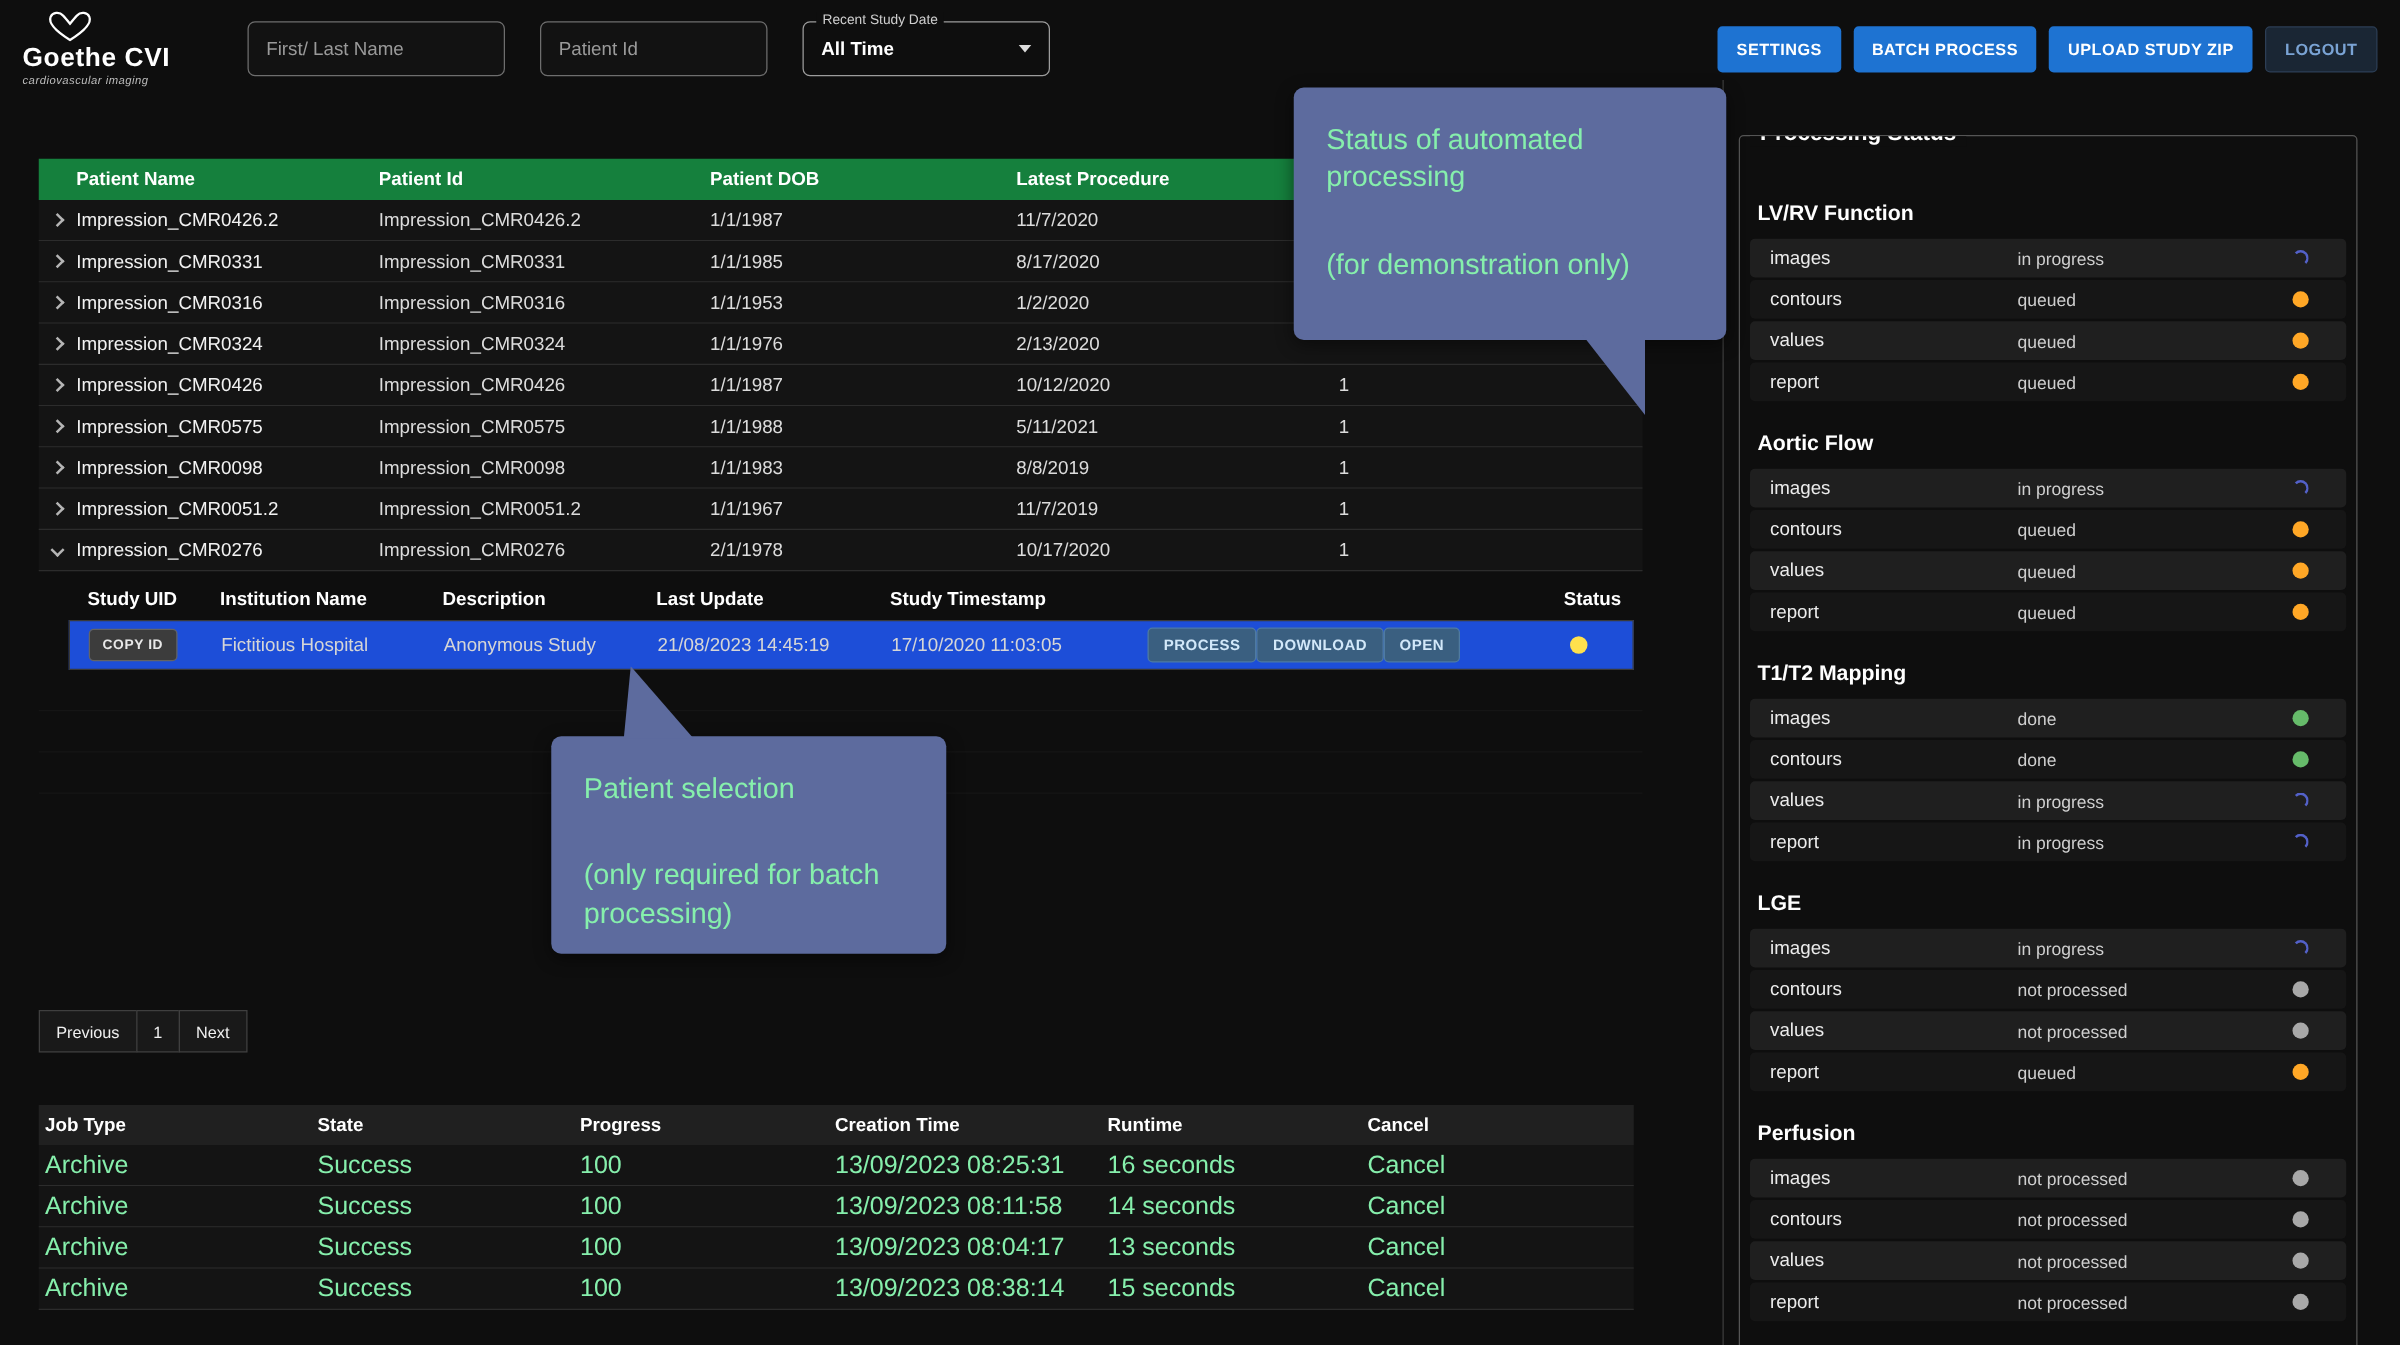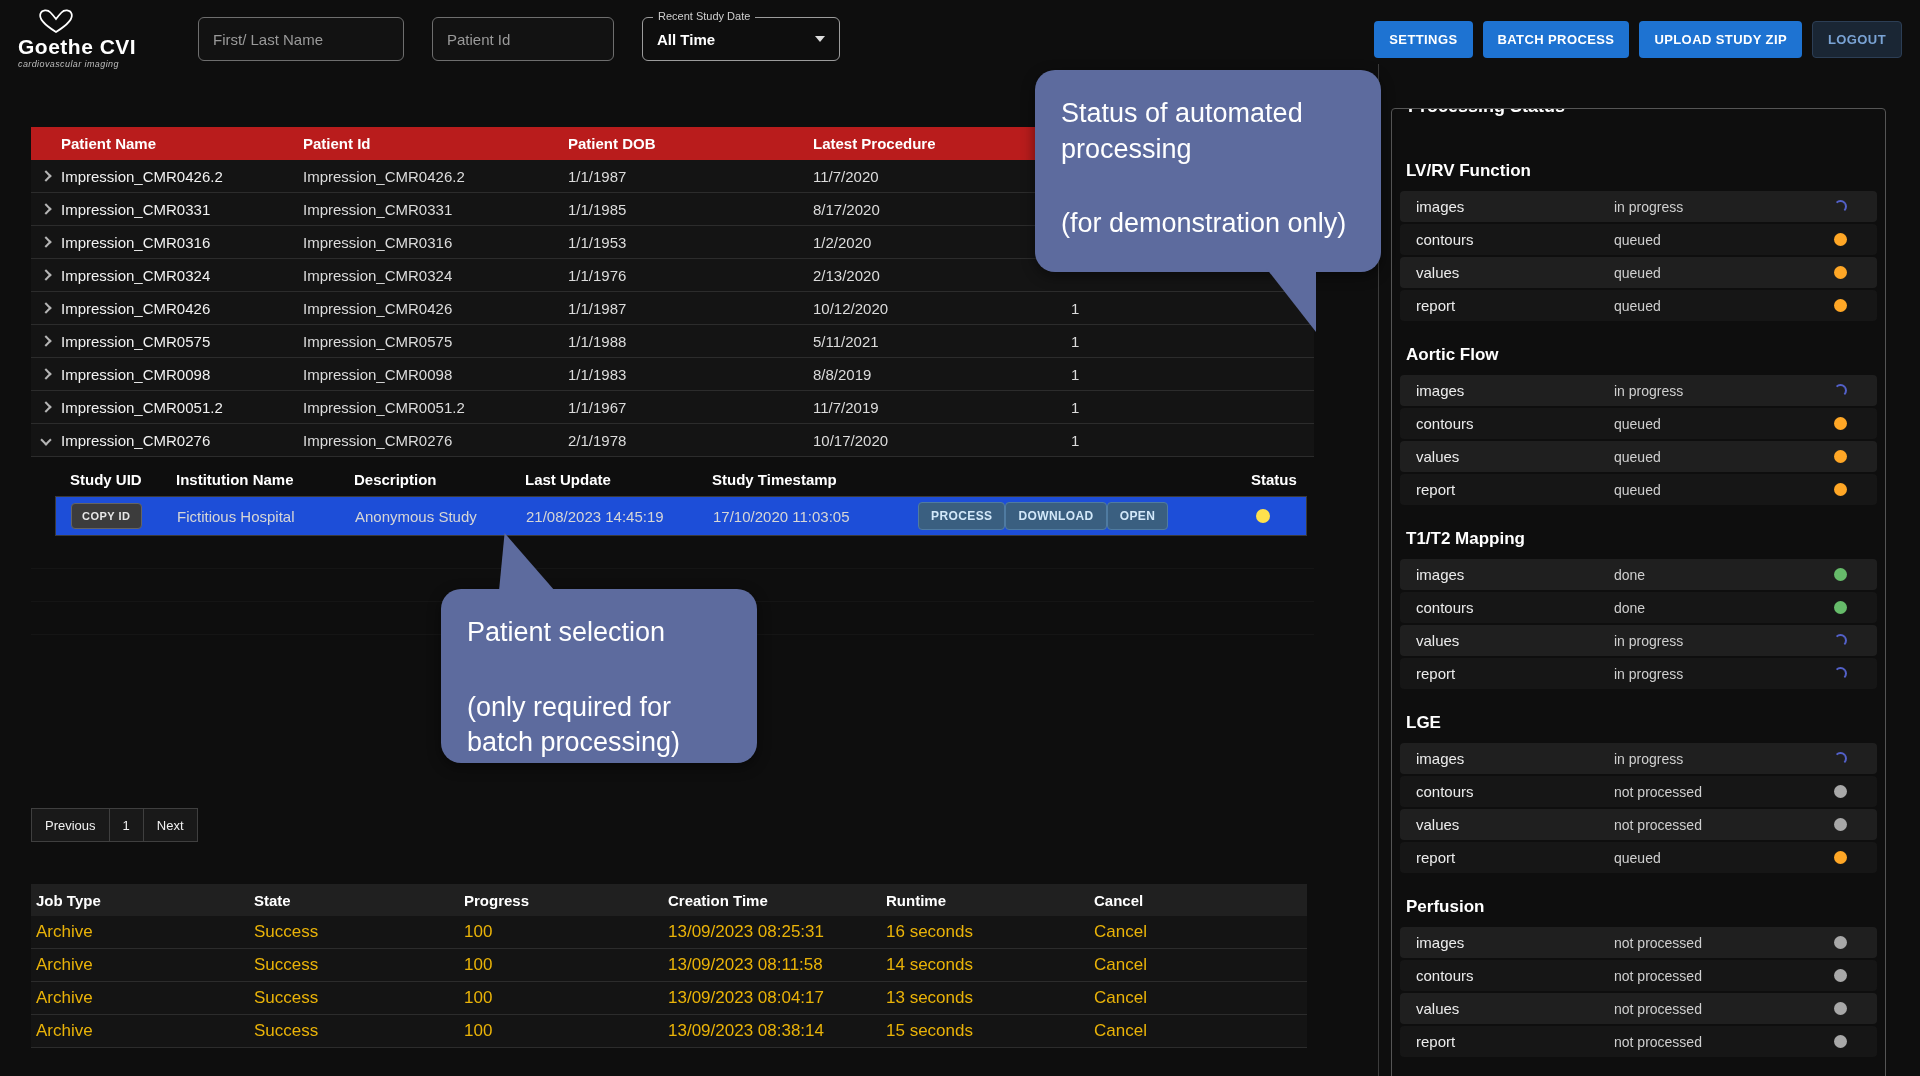--- a/index.html
+++ b/index.html
@@ -23,21 +23,21 @@
   .tb-actions{margin-left:auto;display:flex;gap:10px;align-items:center}
   .btn{border:none;border-radius:4px;height:37px;padding:0 15px;font-family:inherit;font-size:13px;font-weight:bold;letter-spacing:.4px;cursor:pointer}
   .btn-primary{background:#1e73d2;color:#fff}
   .btn-logout{background:#1a2634;color:#7aa3d4;border:1px solid #2c3e55}
 
   .divider{position:absolute;left:1378px;top:64px;width:1px;height:1012px;background:#3c3c3c}
 
   
   .patients{position:absolute;left:31px;top:127px;width:1283px}
   .t-head,.p-row{display:grid;grid-template-columns:22px 242px 265px 245px 258px 1fr;align-items:center;padding-left:8px}
-  .t-head{height:33px;background:#b91c1c;font-weight:bold;font-size:15px;color:#fff}
+  .t-head{height:33px;background:#15803d;font-weight:bold;font-size:15px;color:#fff}
   .p-row{height:33px;background:#141414;border-bottom:1px solid #2c2c2c;font-size:15px;color:#dcdcdc;cursor:pointer}
   .p-row .cell-name{color:#f2f2f2}
   .chev{width:8px;height:8px;border-right:2px solid #b5b5b5;border-bottom:2px solid #b5b5b5;transform:rotate(-45deg);margin-left:3px;align-self:center}
   .chev.down{transform:rotate(45deg)}
 
   
   .study{margin:6px 0 0 24px;width:1252px}
   .s-head{display:flex;height:33px;align-items:center;font-weight:bold;font-size:15px;color:#fff;padding-left:15px}
   .s-row{display:flex;align-items:center;height:40px;background:#1d4ed8;border:1px solid #3a3a3a;font-size:15px;color:#d6d6d6;padding-left:15px}
   .s-col-uid{width:106px}
@@ -56,42 +56,42 @@
   .ghost{height:33px;border-bottom:1px solid rgba(255,255,255,.05)}
 
   
   .pagination{position:absolute;left:31px;top:808px;display:flex}
   .pg-btn{height:34px;background:#191919;border:1px solid #3f3f3f;color:#f0f0f0;font-size:13px;padding:12px 13px;display:flex;align-items:center;font-family:inherit;cursor:pointer;margin-right:-1px}
 
   
   .jobs{position:absolute;left:31px;top:884px;width:1276px}
   .j-head,.j-row{display:grid;grid-template-columns:218px 210px 204px 218px 208px 1fr;align-items:center;padding-left:5px}
   .j-head{height:32px;background:#202020;font-weight:bold;font-size:15px;color:#fff}
-  .j-row{height:33px;background:#141414;border-bottom:1px solid #2c2c2c;font-size:17px;color:#eab308}
+  .j-row{height:33px;background:#141414;border-bottom:1px solid #2c2c2c;font-size:20px;color:#86efac}
   .j-cancel{cursor:pointer}
 
   
   .ps-box{position:absolute;left:1391px;top:108px;width:495px;height:980px;border:1px solid #555;border-radius:4px;padding:28px 8px 8px;overflow:hidden}
   .ps-legend{position:absolute;top:-13px;left:8px;background:#0e0e0e;padding:0 8px;font-size:18px;font-weight:bold;color:#fff}
   .ps-title{font-size:17px;font-weight:bold;color:#fff;margin:24px 6px 10px;line-height:20px}
   .ps-row{height:31px;margin-bottom:2px;border-radius:4px;display:grid;grid-template-columns:198px 1fr 18px;align-items:center;padding:0 30px 0 16px;font-size:15px}
   .ps-rows .ps-row:nth-child(odd){background:#1f1f1f}
   .ps-rows .ps-row:nth-child(even){background:#161616}
   .ps-label{color:#ececec}
   .ps-status{color:#cfcfcf;font-size:14px}
   .icon{width:13px;height:13px;border-radius:50%;justify-self:end}
   [data-state="queued"]{background:#ffa726}
   [data-state="done"]{background:#66bb6a}
   [data-state="none"]{background:#a8a8a8}
   [data-state="yellow"]{background:#ffe14d}
   [data-state="progress"]{background:transparent;border:2.5px solid transparent;border-top-color:#5361c9;border-right-color:#5361c9;animation:spin 1.1s linear infinite}
   @keyframes spin{to{transform:rotate(360deg)}}
 
   
-  .callout{position:absolute;background:#5d6b9e;color:#ffffff;border-radius:20px;padding:26px;font-size:27px;line-height:1.32;z-index:40;box-shadow:0 4px 14px rgba(0,0,0,.45)}
+  .callout{position:absolute;background:#5d6b9e;color:#86efac;border-radius:8px;padding:26px;font-size:23px;line-height:1.32;z-index:40;box-shadow:0 4px 14px rgba(0,0,0,.45)}
   .callout p + p{margin-top:39px}
   .callout-status{left:1035px;top:70px;width:346px;height:202px}
   .callout-selection{left:441px;top:589px;width:316px;height:174px}
   .tail{position:absolute;background:#5d6b9e;z-index:41}
   .tail-status{left:1266px;top:268px;width:50px;height:64px;clip-path:polygon(0 0,100% 0,100% 100%)}
   .tail-selection{left:499px;top:533px;width:56px;height:58px;clip-path:polygon(10% 0,100% 100%,0 100%)}
 </style>
 </head>
 <body>
 

